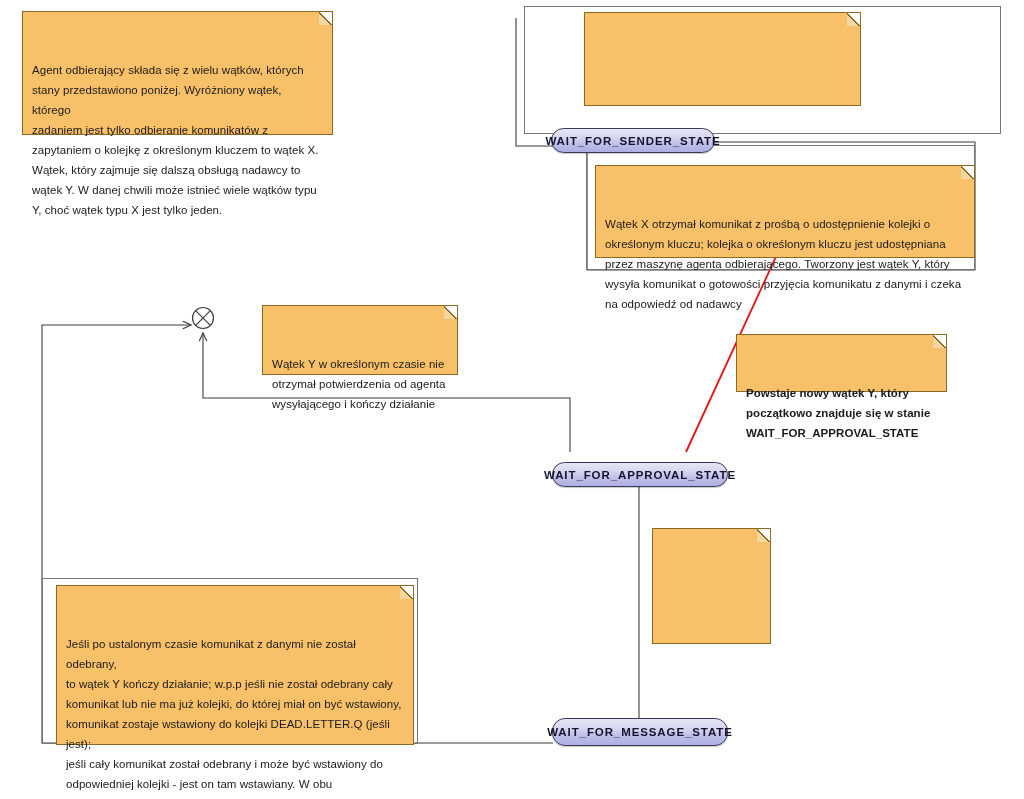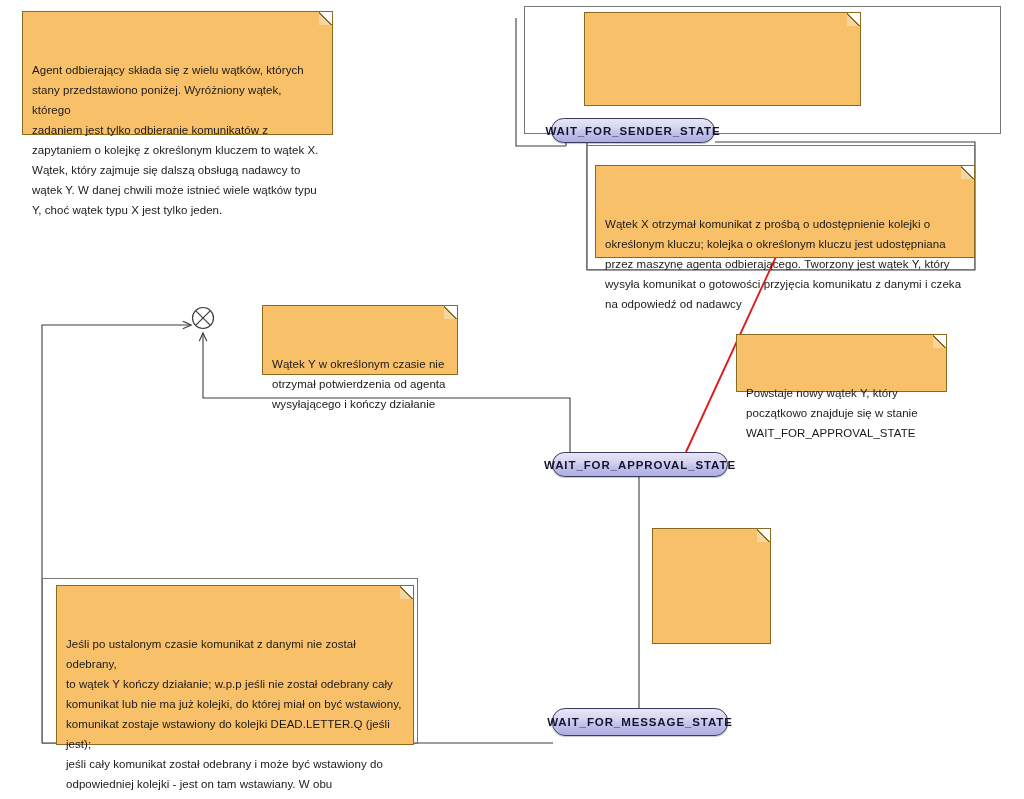--- a/index.html
+++ b/index.html
@@ -63,20 +63,21 @@
     justify-content: center;
     border: 1px solid #3a3a5a;
     border-radius: 13px;
     background: linear-gradient(to bottom, #e6e6f7 0%, #d5d5f0 38%, #c0c0ea 62%, #aeaee2 100%);
     box-shadow: 0 1px 1px rgba(0,0,0,0.22);
     color: #14142e;
     font-size: 11.5px;
     font-weight: bold;
     letter-spacing: 0.9px;
     white-space: nowrap;
+    margin-top: 10px;
   }
 </style>
 </head>
 <body>
 
 <div id="canvas">
 
   <svg id="wires" viewBox="0 0 1024 799" width="1024" height="799">
     <defs>
       <marker id="ah" markerWidth="11" markerHeight="11" refX="9.4" refY="4.2" orient="auto" markerUnits="userSpaceOnUse">
@@ -144,21 +145,21 @@
 na odpowiedź od nadawcy</span>
   </div>
 
   <div class="note" style="left:262px; top:305px; width:196px; height:70px;">
     <span class="fold"></span>
     <span>Wątek Y w określonym czasie nie
 otrzymał potwierdzenia od agenta
 wysyłającego i kończy działanie</span>
   </div>
 
-  <div class="note" style="left:736px; top:334px; width:211px; height:58px;">
+  <div class="note" style="left:736px; top:334px; width:211px; height:58px;font-weight:bold;">
     <span class="fold"></span>
     <span>Powstaje nowy wątek Y, który
 początkowo znajduje się w stanie
 WAIT_FOR_APPROVAL_STATE</span>
   </div>
 
   <div class="note" style="left:652px; top:528px; width:119px; height:116px;">
     <span class="fold"></span>
   </div>
 

